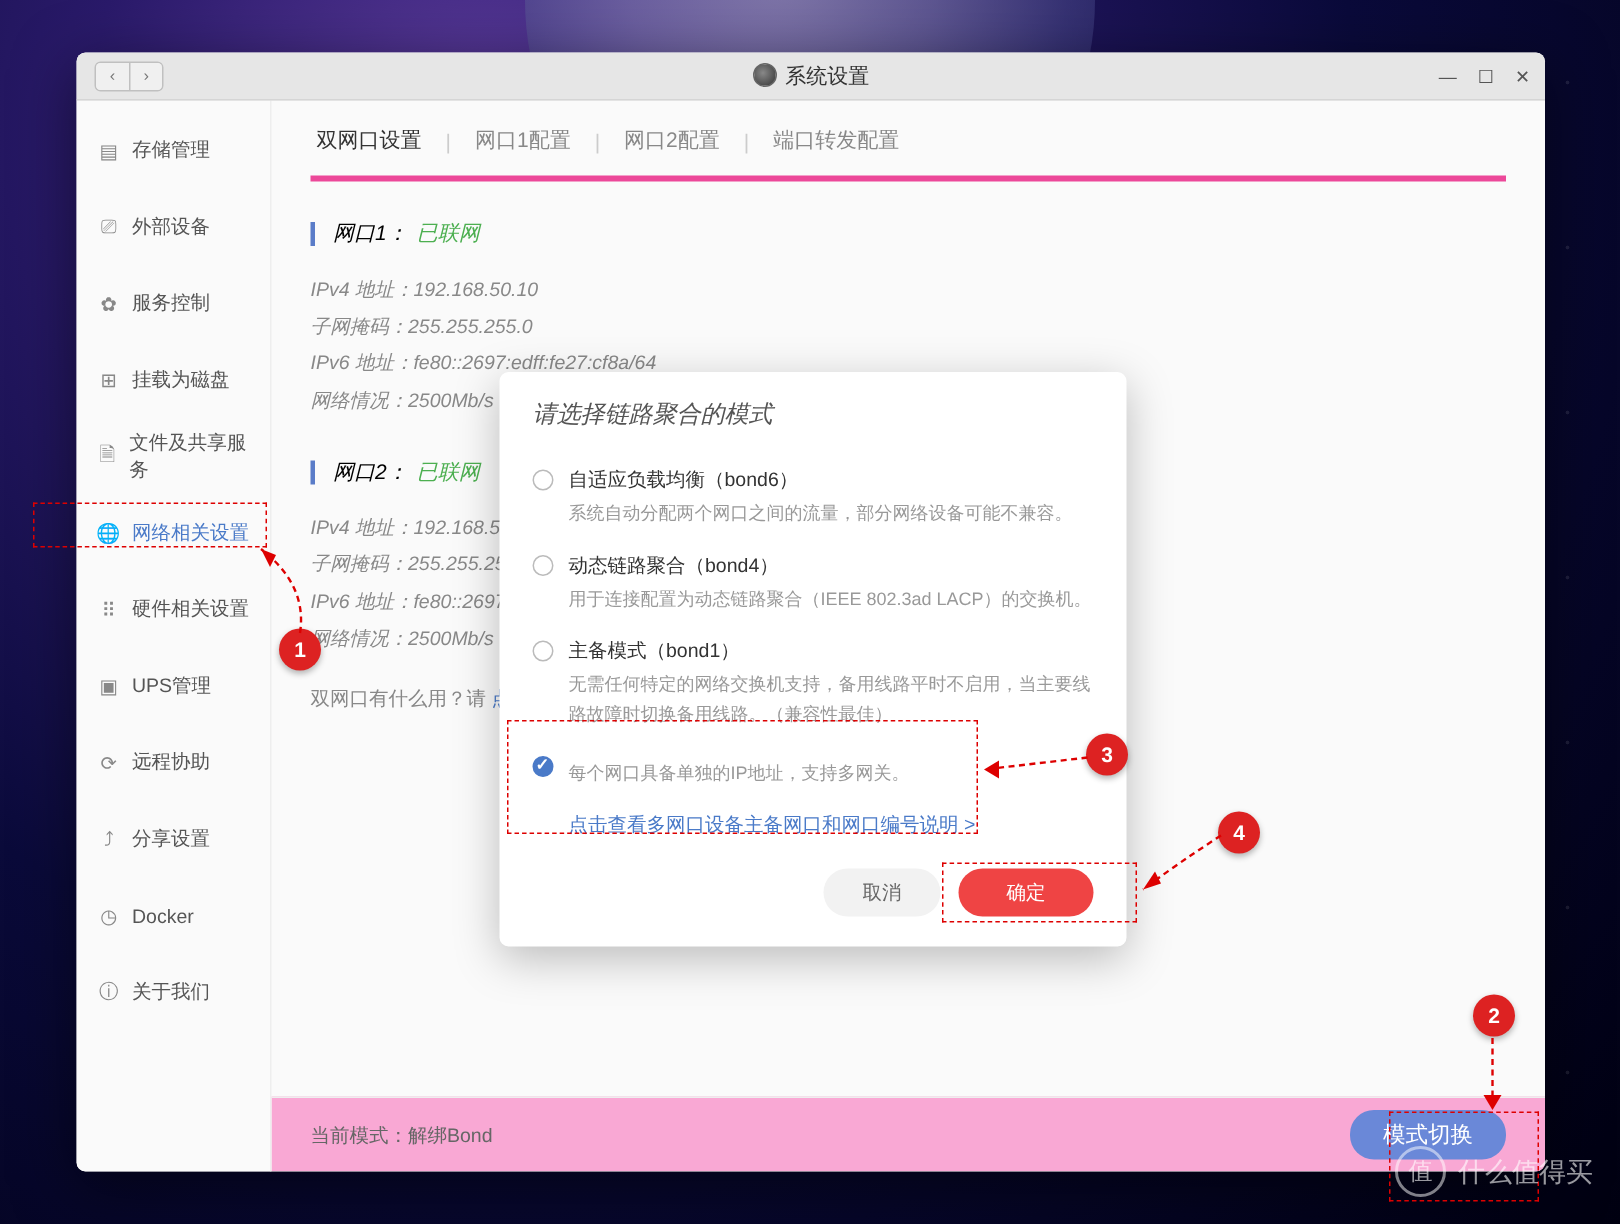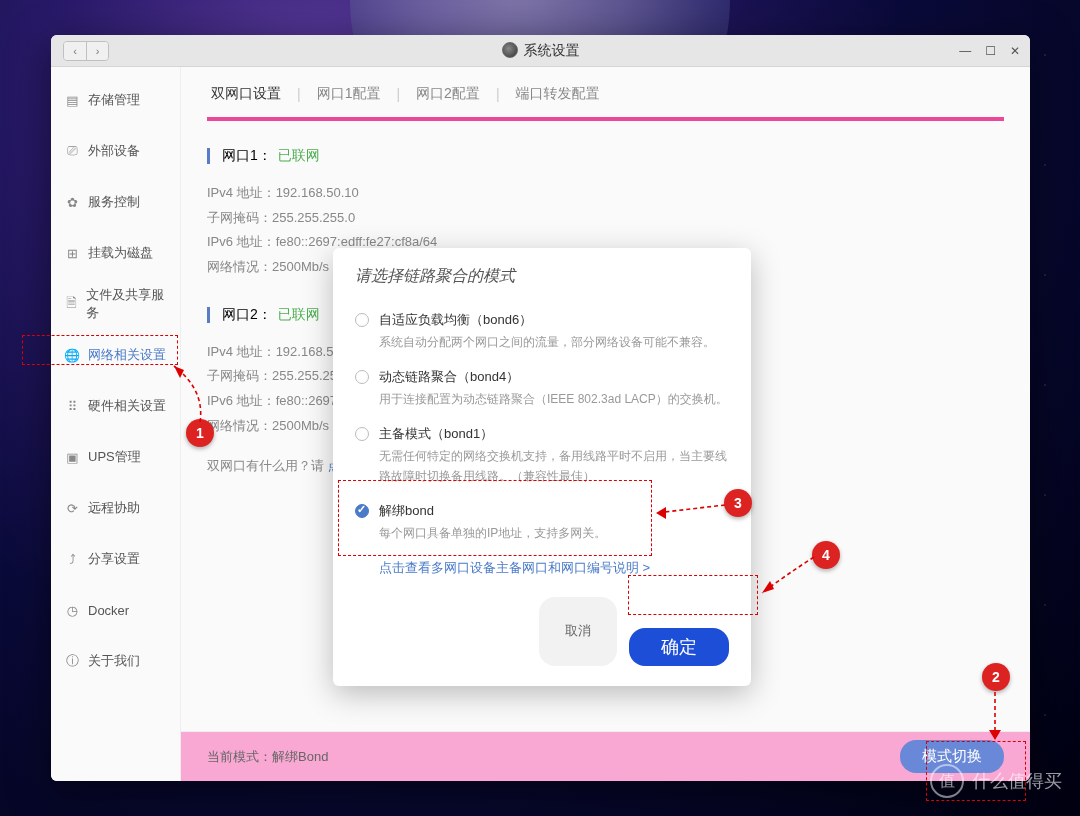--- a/index.html
+++ b/index.html
@@ -24,21 +24,21 @@
   .sb-item .ico { width:15px; height:15px; display:flex; align-items:center; justify-content:center; font-size:13px; color:#888; }
   .sb-item.active { color:#4a7ac8; font-weight:500; }
   .sb-item.active .ico { color:#4a7ac8; }
 
   .main { flex:1; padding:18px 26px 60px 26px; position:relative; overflow:hidden; }
   .tabs { display:flex; align-items:center; gap:0; font-size:14px; color:#888; border-bottom:4px solid #ec4899; padding-bottom:14px; }
   .tab { padding:0 4px; }
   .tab.active { color:#333; font-weight:500; }
   .tab-sep { margin:0 12px; color:#ccc; }
 
-  .net-block { margin-top:26px; }
+  .net-block { margin-top:26px;font-style:italic; }
   .net-head { display:flex; align-items:center; gap:6px; font-size:14px; margin-bottom:16px; }
   .net-head .bar { width:3px; height:16px; background:#5a7cc8; margin-right:6px; }
   .status-ok { color:#4caf50; }
   .kv { font-size:13px; color:#888; line-height:1.9; }
   .hint-row { margin-top:18px; font-size:13px; color:#888; }
   .hint-row .link { color:#4a7ac8; }
 
   .footer { position:absolute; left:0; right:0; bottom:0; height:50px; border-top:1px solid #eee; display:flex; align-items:center; justify-content:space-between; padding:0 26px; font-size:13px; color:#666; background:#f9a8d4; }
   .btn-primary { background:#6a88d8; color:#fff; border:none; border-radius:16px; padding:7px 22px; font-size:15px; }
 
@@ -49,21 +49,21 @@
   .modal-sub { font-size:16px; color:#555; margin-bottom:24px;font-style:italic; }
   .radio-item { display:flex; gap:10px; margin-bottom:16px; font-size:13px; }
   .radio { flex:none; width:14px; height:14px; border:1.5px solid #bbb; border-radius:50%; margin-top:2px; position:relative; }
   .radio.checked { border-color:#4a7ac8; background:#4a7ac8; }
   .radio.checked::after { content:"✓"; position:absolute; left:1px; top:-2px; color:#fff; font-size:11px; font-weight:bold; }
   .radio-label { font-weight:500; color:#333; }
   .radio-desc { color:#999; font-size:12px; line-height:1.6; margin-top:4px; }
   .help-link { font-size:13px; color:#4a7ac8; margin-top:6px; margin-left:24px; }
   .modal-actions { display:flex; justify-content:flex-end; gap:12px; margin-top:20px; }
   .btn-cancel { background:#f2f2f2; color:#666; border:none; border-radius:16px; padding:7px 26px; font-size:13px; }
-  .btn-ok { background:#1d4ed8; color:#fff; border:none; border-radius:16px; padding:7px 32px; font-size:18px;margin-top:31px; }
+  .btn-ok { background:#ef4444; color:#fff; border:none; border-radius:16px; padding:7px 32px; font-size:13px; }
 
   
   .anno-box { position:absolute; border:1.5px dashed #d00; pointer-events:none; }
   .anno-circle { position:absolute; width:28px; height:28px; border-radius:50%; background:#d22; color:#fff; display:flex; align-items:center; justify-content:center; font-size:14px; font-weight:600; box-shadow:0 2px 4px rgba(0,0,0,.3); }
   svg.arrow { position:absolute; pointer-events:none; }
   svg.arrow path { stroke:#d00; stroke-width:1.6; fill:none; stroke-dasharray:4 3; }
   svg.arrow .head { fill:#d00; stroke:none; }
 
   .watermark { position:absolute; right:18px; bottom:18px; display:flex; align-items:center; gap:8px; color:rgba(255,255,255,.6); font-size:18px; font-weight:500; }
   .watermark .wm-logo { width:34px; height:34px; border:2px solid rgba(255,255,255,.5); border-radius:50%; display:flex; align-items:center; justify-content:center; font-size:16px; color:rgba(255,255,255,.6); }
@@ -213,21 +213,20 @@
   <div class="radio-item">
     <span class="radio"></span>
     <div>
         <div class="radio-label">主备模式（bond1）</div>
     <div class="radio-desc">无需任何特定的网络交换机支持，备用线路平时不启用，当主要线路故障时切换备用线路。（兼容性最佳）</div>
       </div>
   </div>
   <div class="radio-item">
     <span class="radio checked"></span>
     <div>
-        <div class="radio-label">解绑bond</div>
     <div class="radio-desc">每个网口具备单独的IP地址，支持多网关。</div>
       </div>
   </div>
 
   <div class="help-link">点击查看多网口设备主备网口和网口编号说明 &gt;</div>
 
   <div class="modal-actions">
     <button class="btn-cancel">取消</button>
     <button class="btn-ok">确定</button>
   </div>

